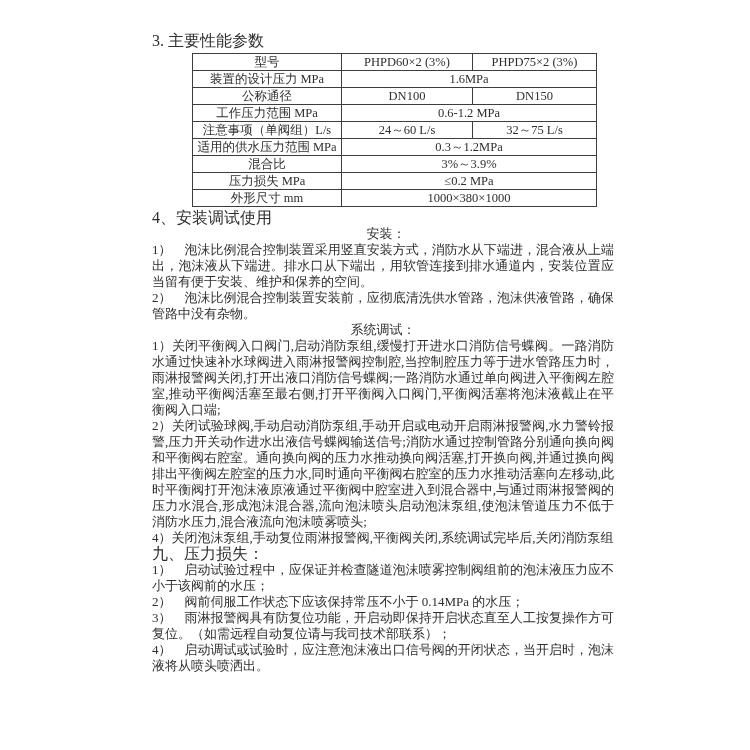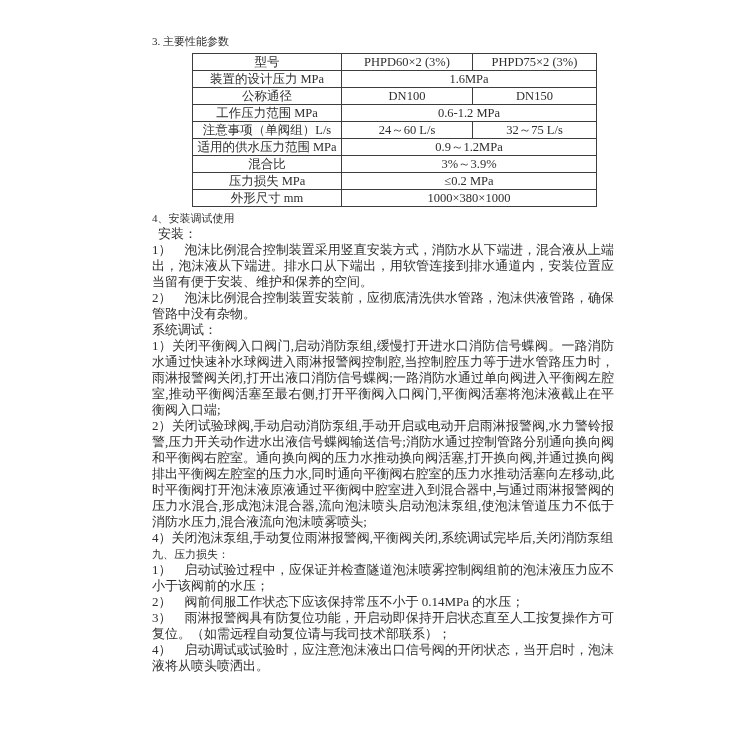--- a/index.html
+++ b/index.html
@@ -10,22 +10,22 @@
     position: relative;
   }
   .content {
     position: absolute;
     left: 152px;
     top: 33px;
     width: 462px;
     font-size: 13px;
     line-height: 16px;
   }
-  .sec-title { font-size: 11px; line-height: 16px; }
-  .sub-heading { font-size: 13px; line-height: 16px; }
+  .sec-title { font-size: 16px; line-height: 16px; }
+  .sub-heading { font-size: 13px; line-height: 16px; text-align: center; }
   .indent { padding-left: 6px; }
   table.spec {
     border-collapse: collapse;
     table-layout: fixed;
     width: 404px;
     margin: 4px 0 3px 40px;
     text-align: center;
     font-size: 12.5px;
   }
   table.spec td {
@@ -72,21 +72,21 @@
         <td>工作压力范围 MPa</td>
         <td colspan="2">0.6-1.2 MPa</td>
       </tr>
       <tr>
         <td>注意事项（单阀组）L/s</td>
         <td>24～60 L/s</td>
         <td>32～75 L/s</td>
       </tr>
       <tr>
         <td>适用的供水压力范围 MPa</td>
-        <td colspan="2">0.9～1.2MPa</td>
+        <td colspan="2">0.3～1.2MPa</td>
       </tr>
       <tr>
         <td>混合比</td>
         <td colspan="2">3%～3.9%</td>
       </tr>
       <tr>
         <td>压力损失 MPa</td>
         <td colspan="2">≤0.2 MPa</td>
       </tr>
       <tr>

